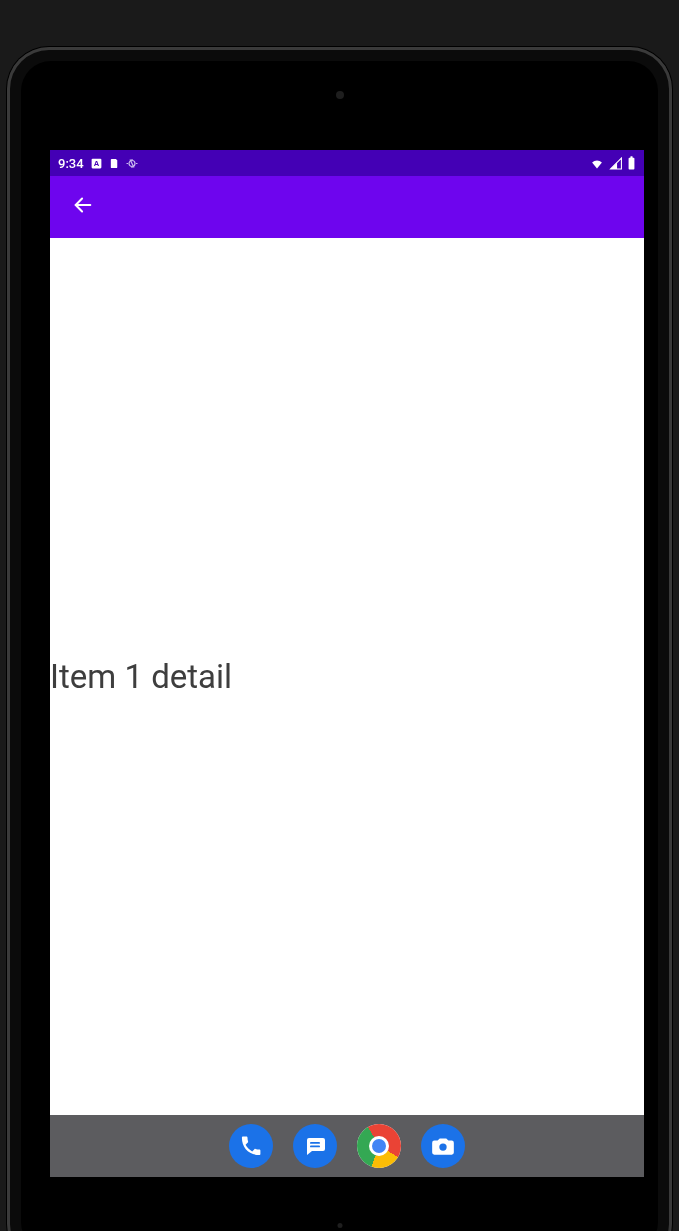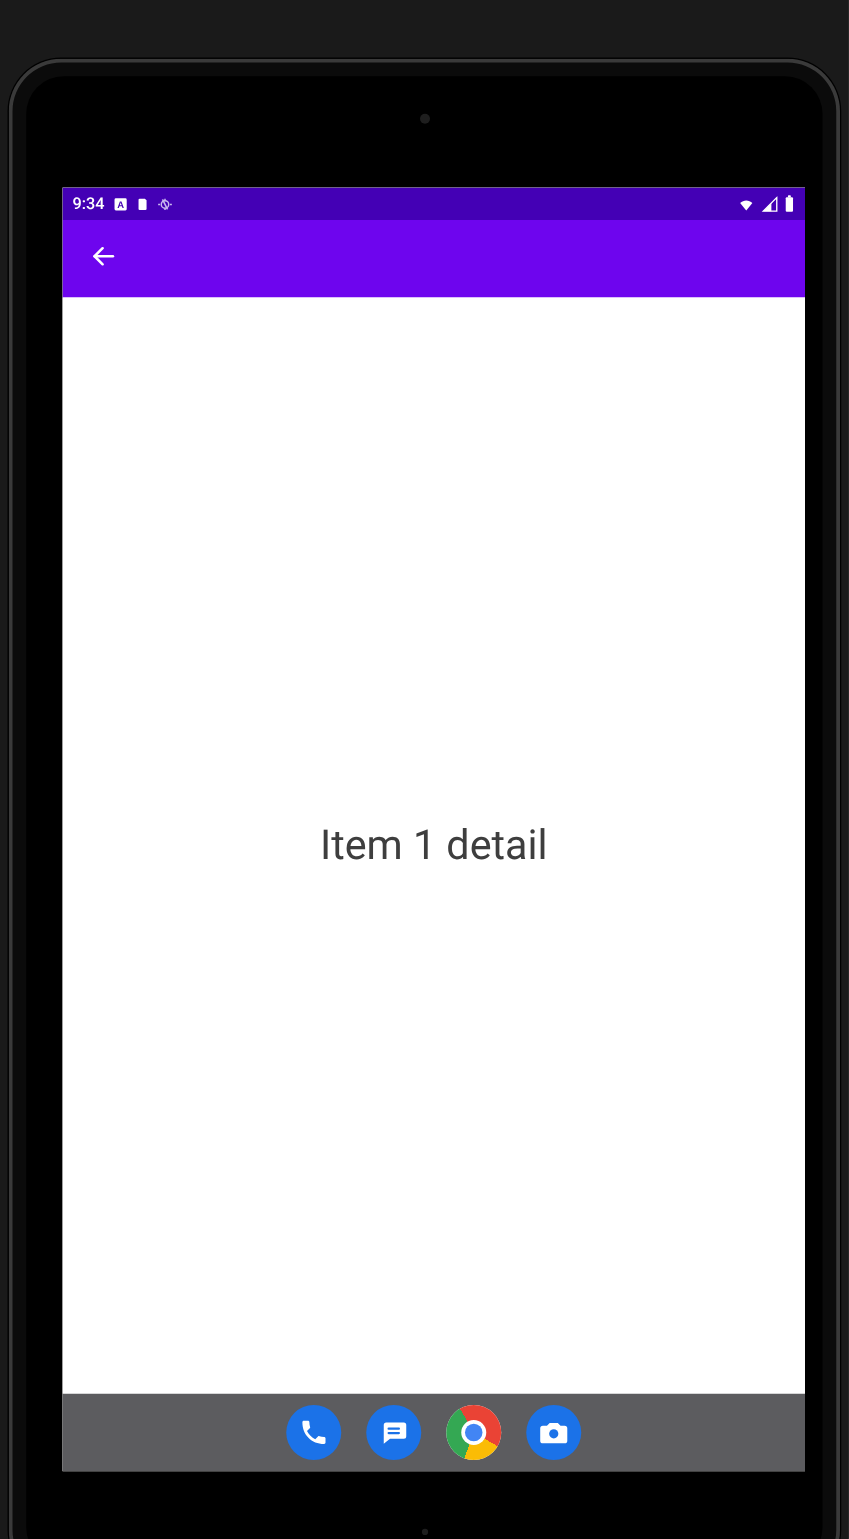--- a/index.html
+++ b/index.html
@@ -96,21 +96,20 @@
     justify-content: center;
     color: #fff;
     border-radius: 50%;
   }
 
   
   .content {
     height: calc(100% - 26px - 62px - 62px);
     display: flex;
     align-items: center;
-    justify-content: center;
     background: #fff;
   }
   .detail-text {
     font-size: 33px;
     color: #3e3e3e;
     font-weight: 400;
   }
 
   
   .nav-bar {

